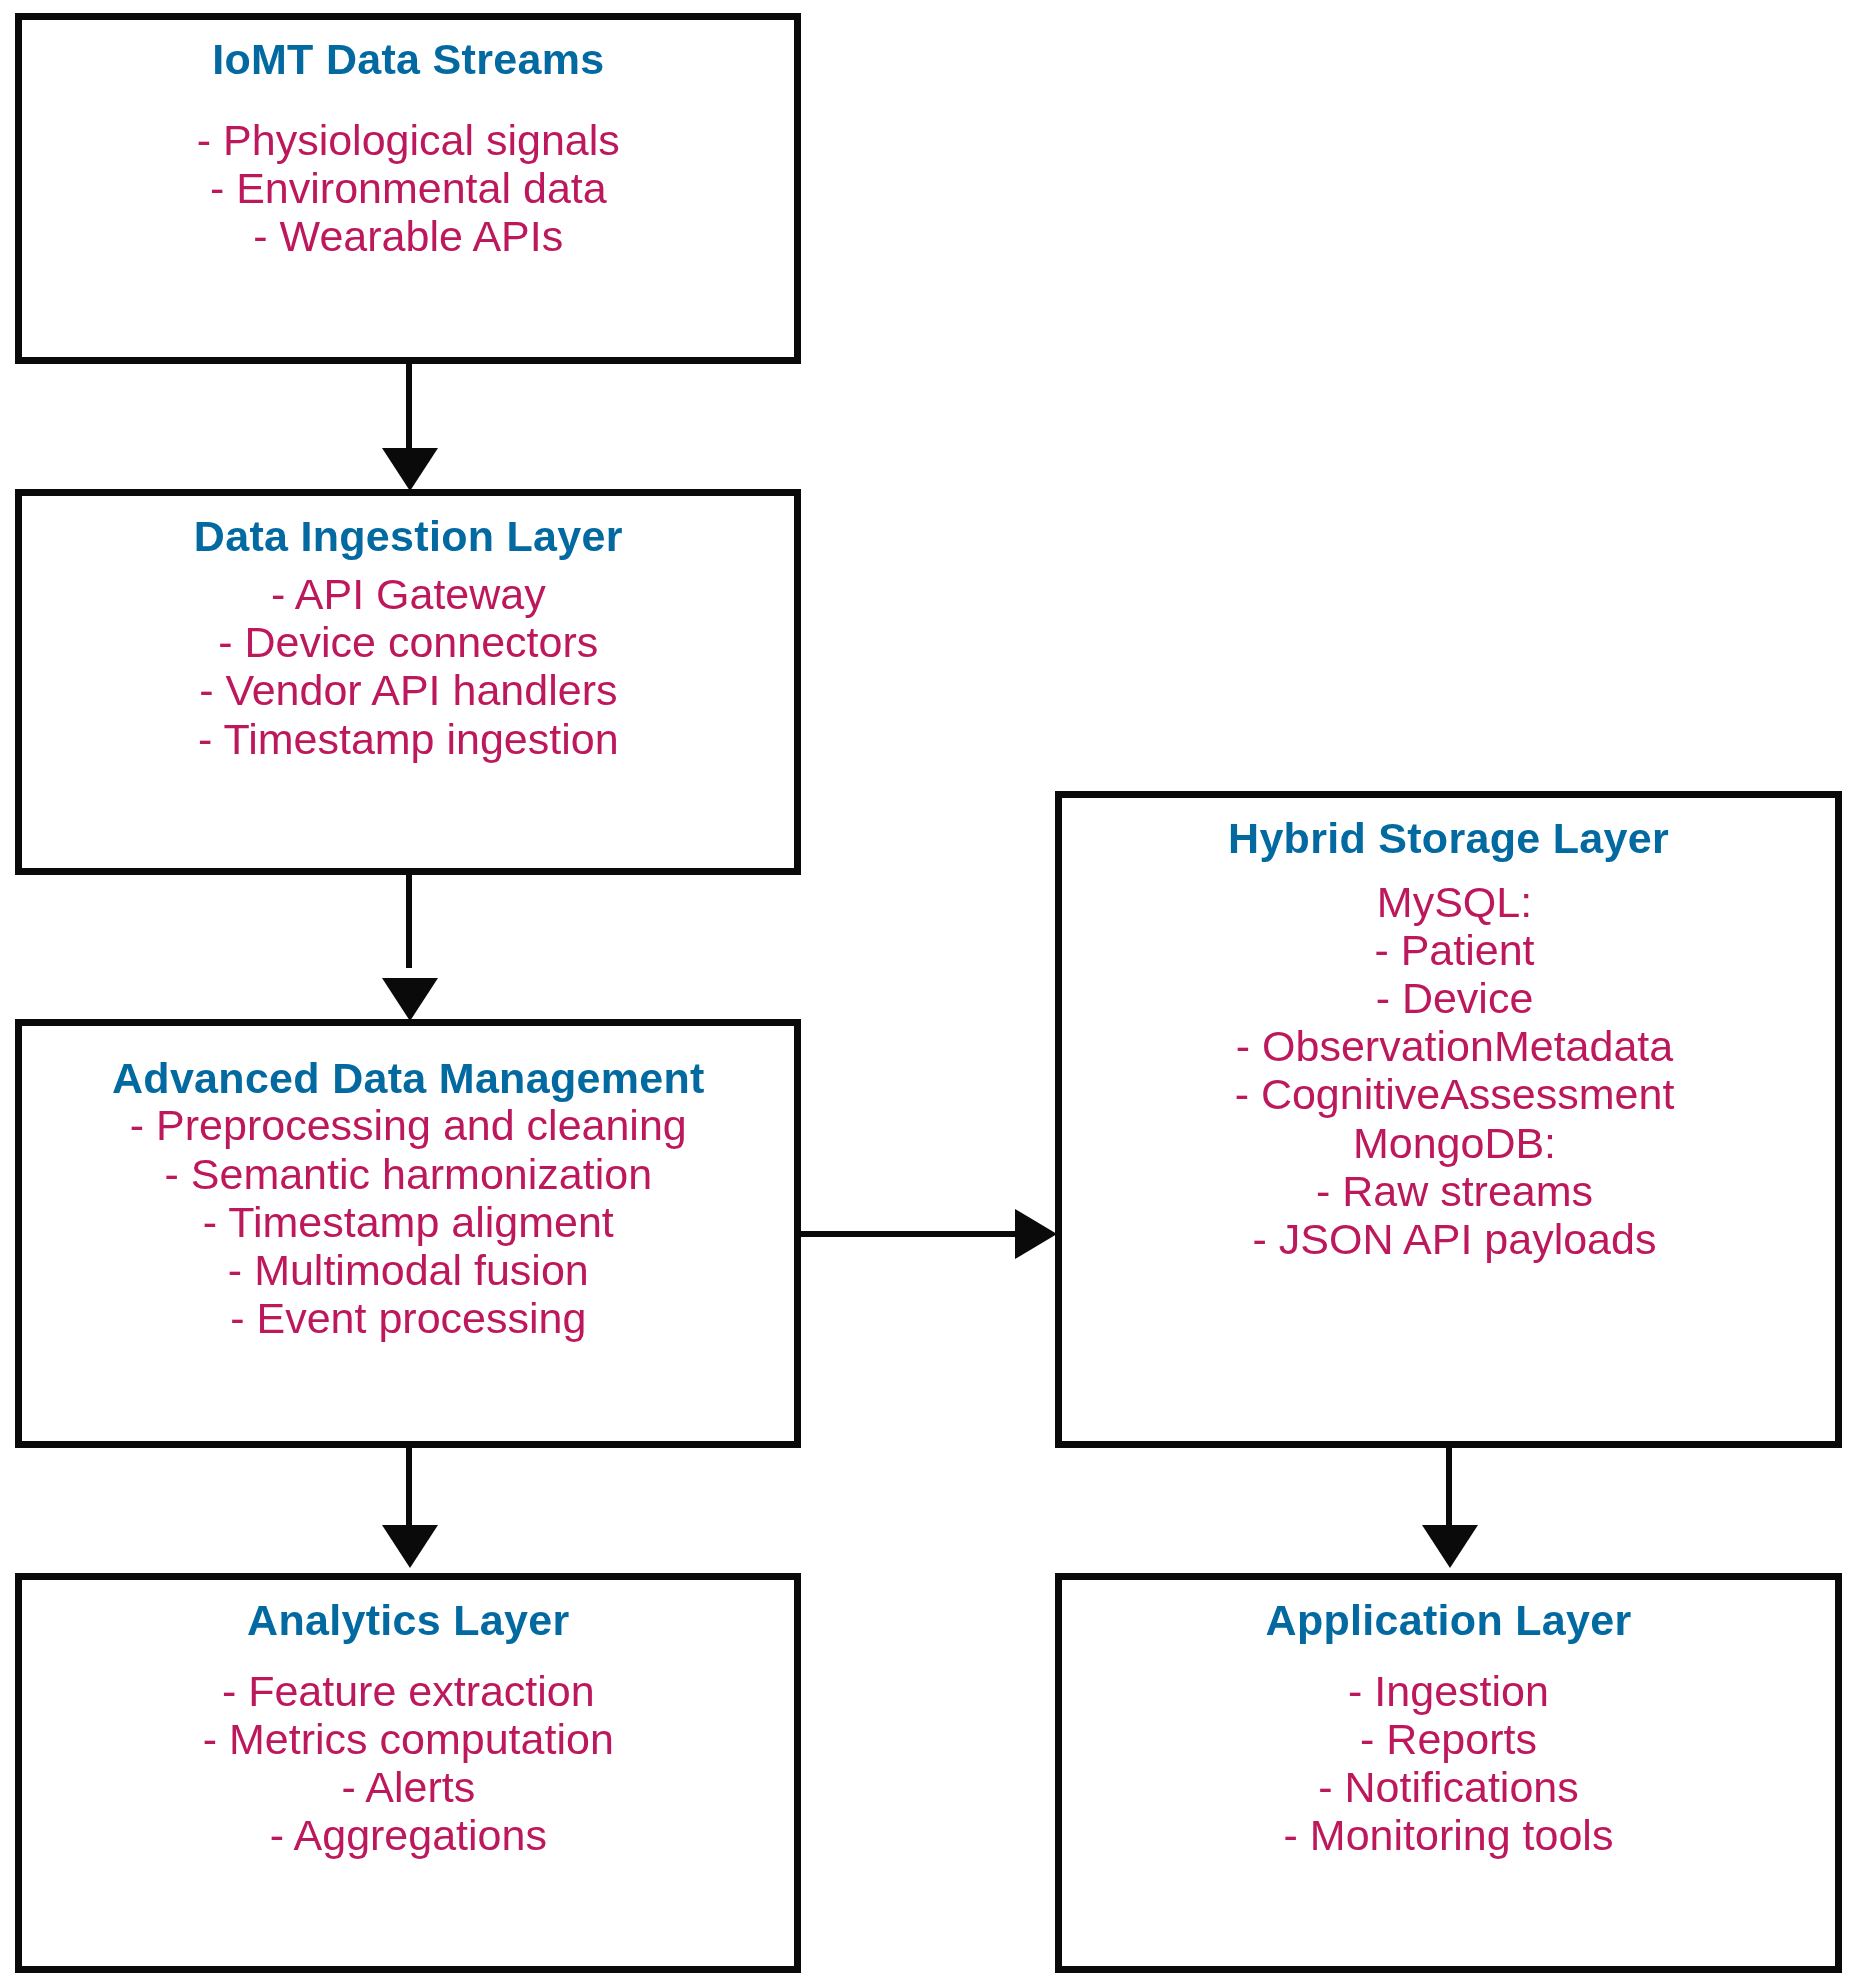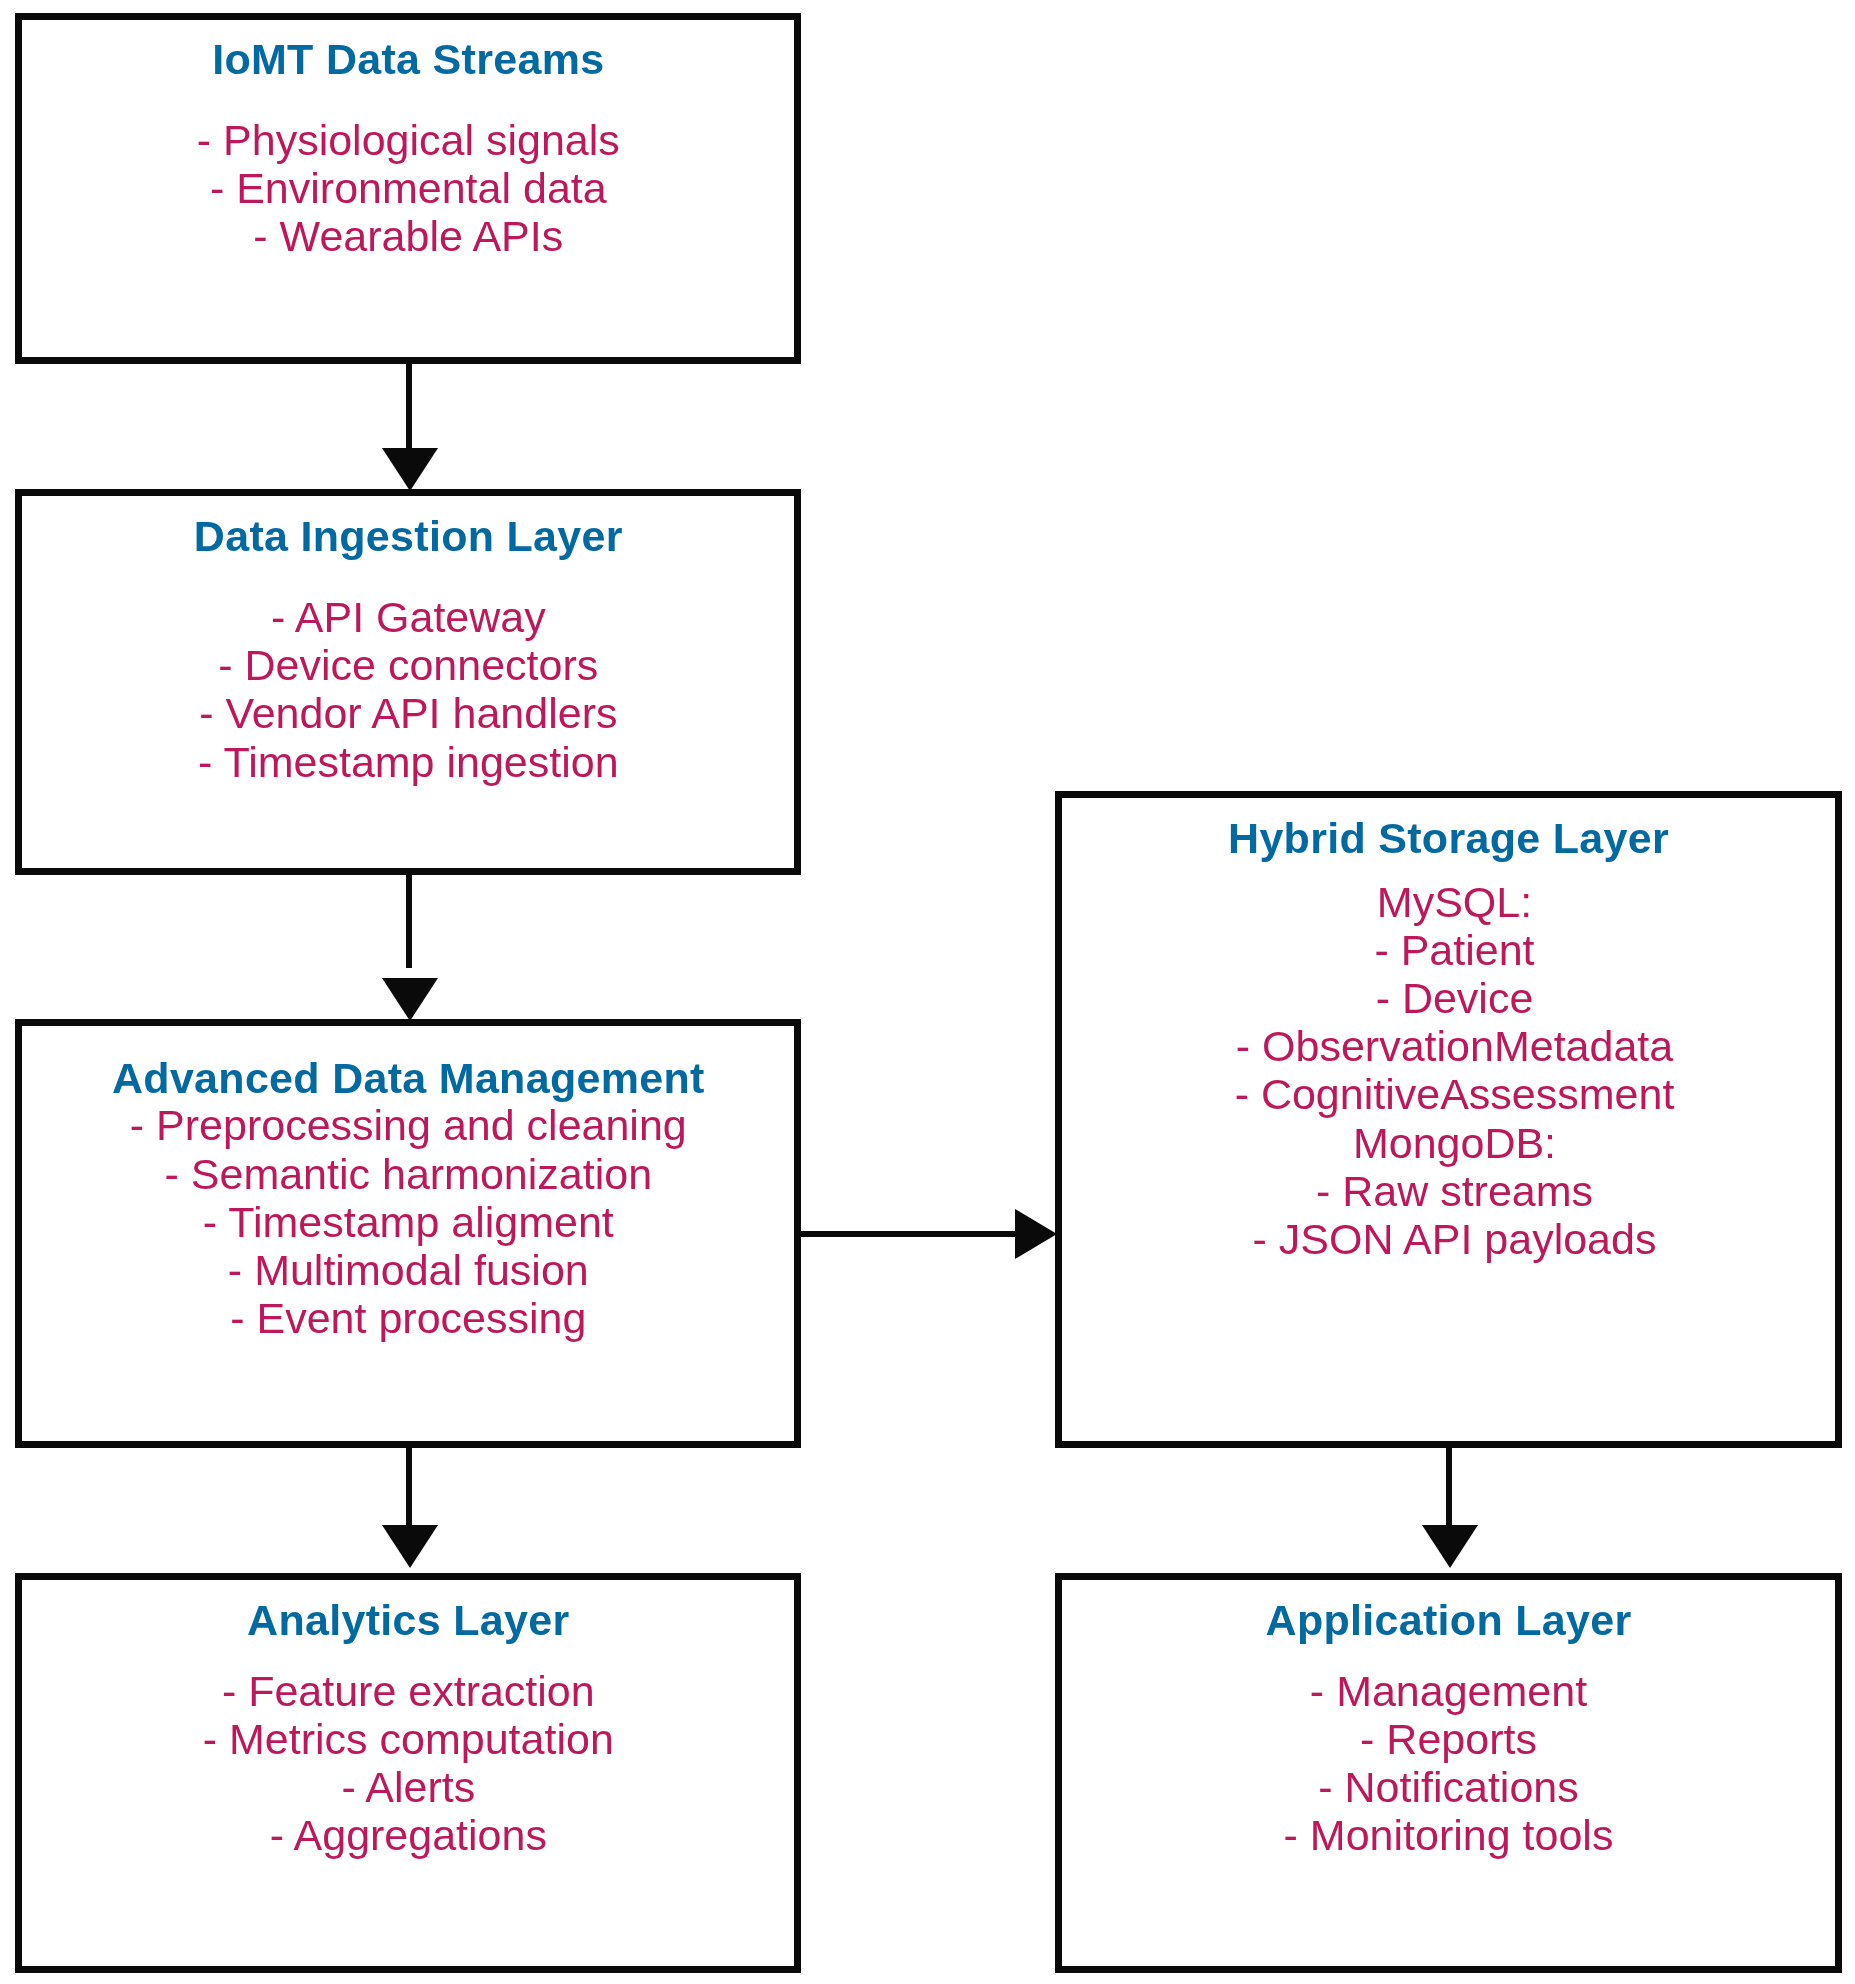--- a/index.html
+++ b/index.html
@@ -54,21 +54,21 @@
   #box-ingestion       { left: 15.3px;   top: 489px;  width: 786px; height: 386px; }
   #box-advanced        { left: 15.3px;   top: 1019px; width: 786px; height: 429px; }
   #box-analytics       { left: 15.3px;   top: 1573px; width: 786px; height: 400px; }
   #box-hybrid          { left: 1055px; top: 791px; width: 787px; height: 657px; }
   #box-application     { left: 1055px; top: 1573px; width: 787px; height: 400px; }
 
   
   #box-iomt .node-title        { margin-top: 16.7px; }
   #box-iomt .node-items        { margin-top: 33px; }
   #box-ingestion .node-title   { margin-top: 16.7px; }
-  #box-ingestion .node-items   { margin-top: 34px; align-items: center; }
+  #box-ingestion .node-items   { margin-top: 11px; align-items: center; }
   #box-advanced .node-title    { margin-top: 29px; text-align: center; }
   #box-advanced .node-items    { margin-top: 0; }
   #box-analytics .node-title   { margin-top: 16.7px; }
   #box-analytics .node-items   { margin-top: 23.6px; }
   #box-hybrid .node-title      { margin-top: 16.7px; }
   #box-hybrid .node-items      { margin-top: 16.7px; padding-left: 12px; }
   #box-application .node-title { margin-top: 16.7px; }
   #box-application .node-items { margin-top: 23.6px; }
 
   
@@ -170,21 +170,21 @@
       <div class="node-item">- Feature extraction</div>
       <div class="node-item">- Metrics computation</div>
       <div class="node-item">- Alerts</div>
       <div class="node-item">- Aggregations</div>
     </div>
   </div>
 
   <div class="node" id="box-application">
     <div class="node-title">Application Layer</div>
     <div class="node-items">
-      <div class="node-item">- Management</div>
+      <div class="node-item">- Ingestion</div>
       <div class="node-item">- Reports</div>
       <div class="node-item">- Notifications</div>
       <div class="node-item">- Monitoring tools</div>
     </div>
   </div>
 
   <div class="vline" id="conn1-line"></div>
   <div class="arrowhead-down" id="conn1-head"></div>
 
   <div class="vline" id="conn2-line"></div>

